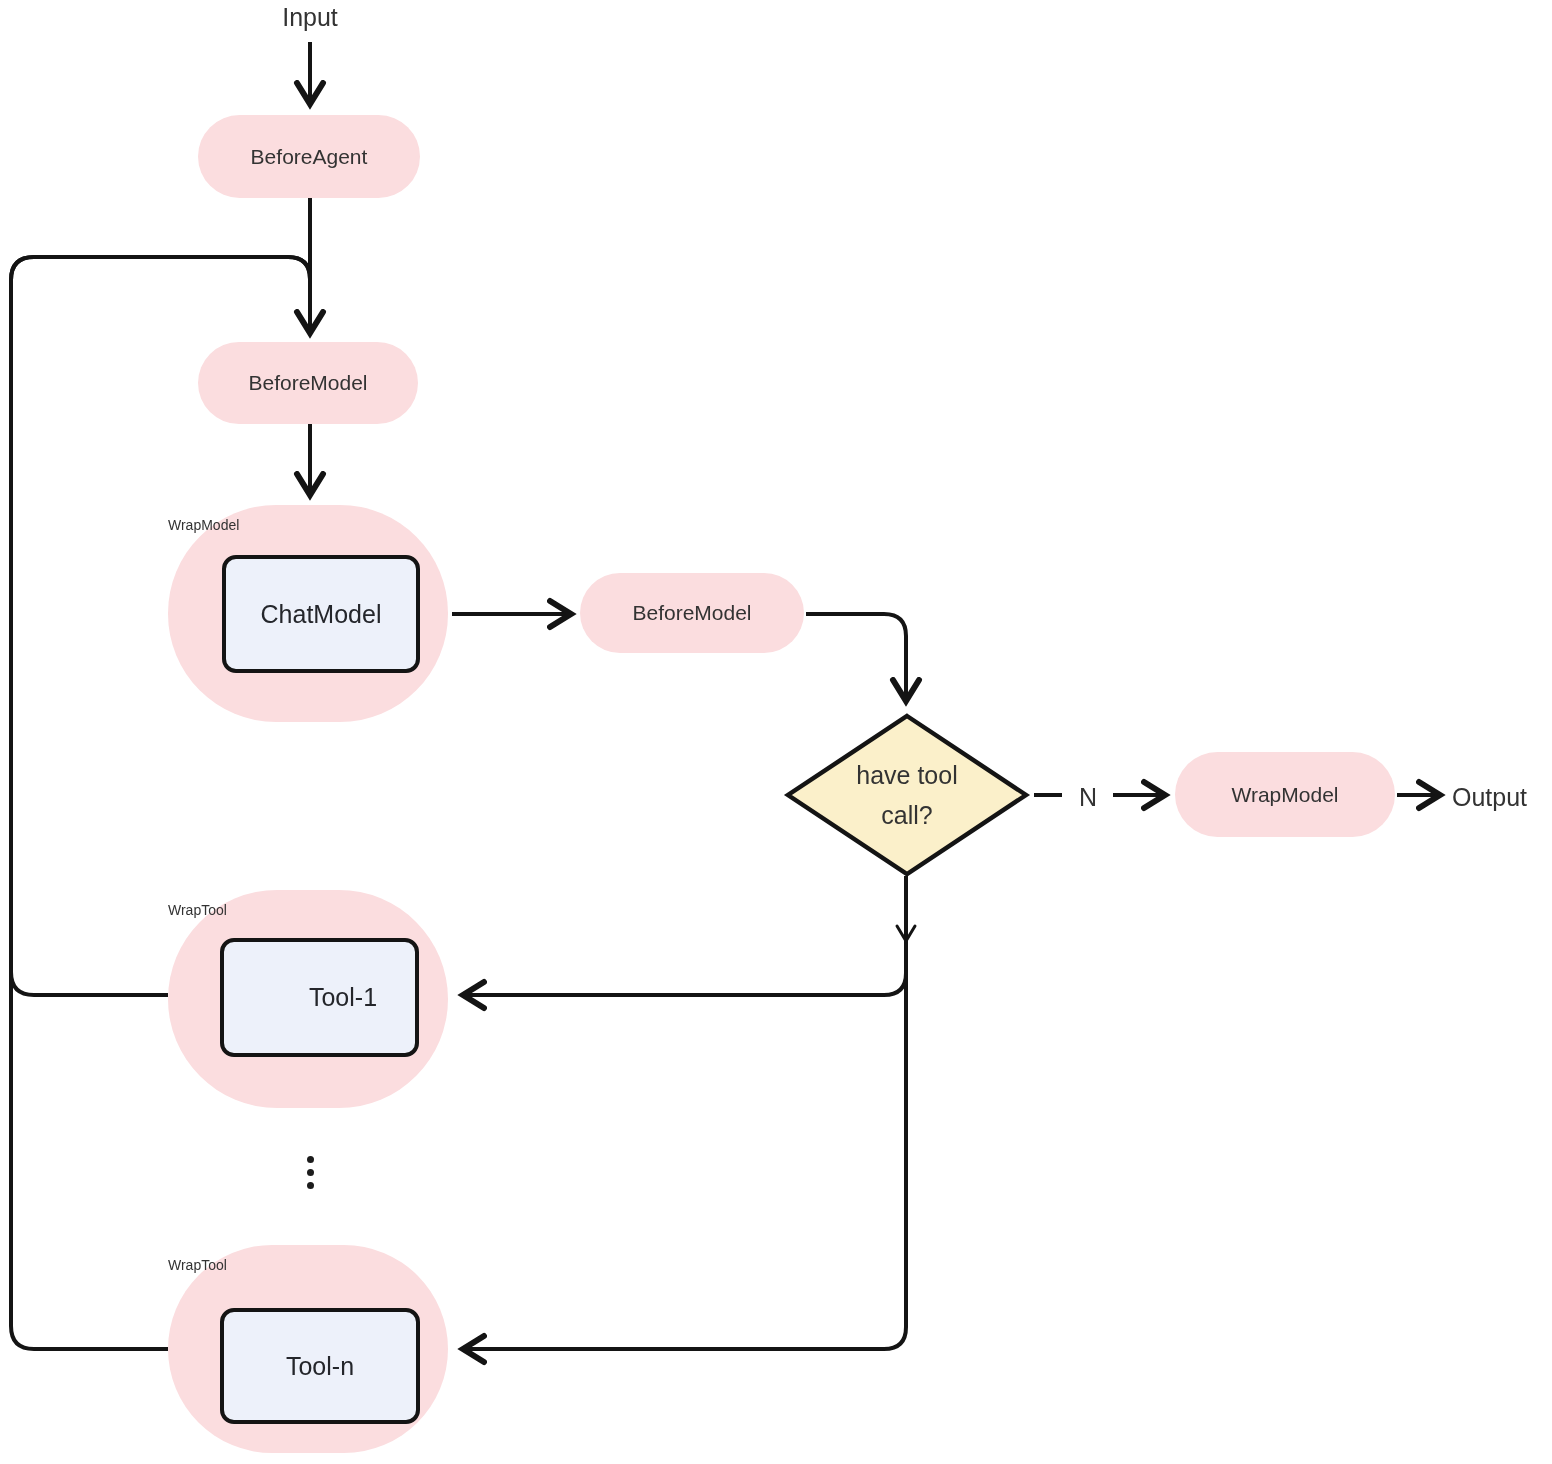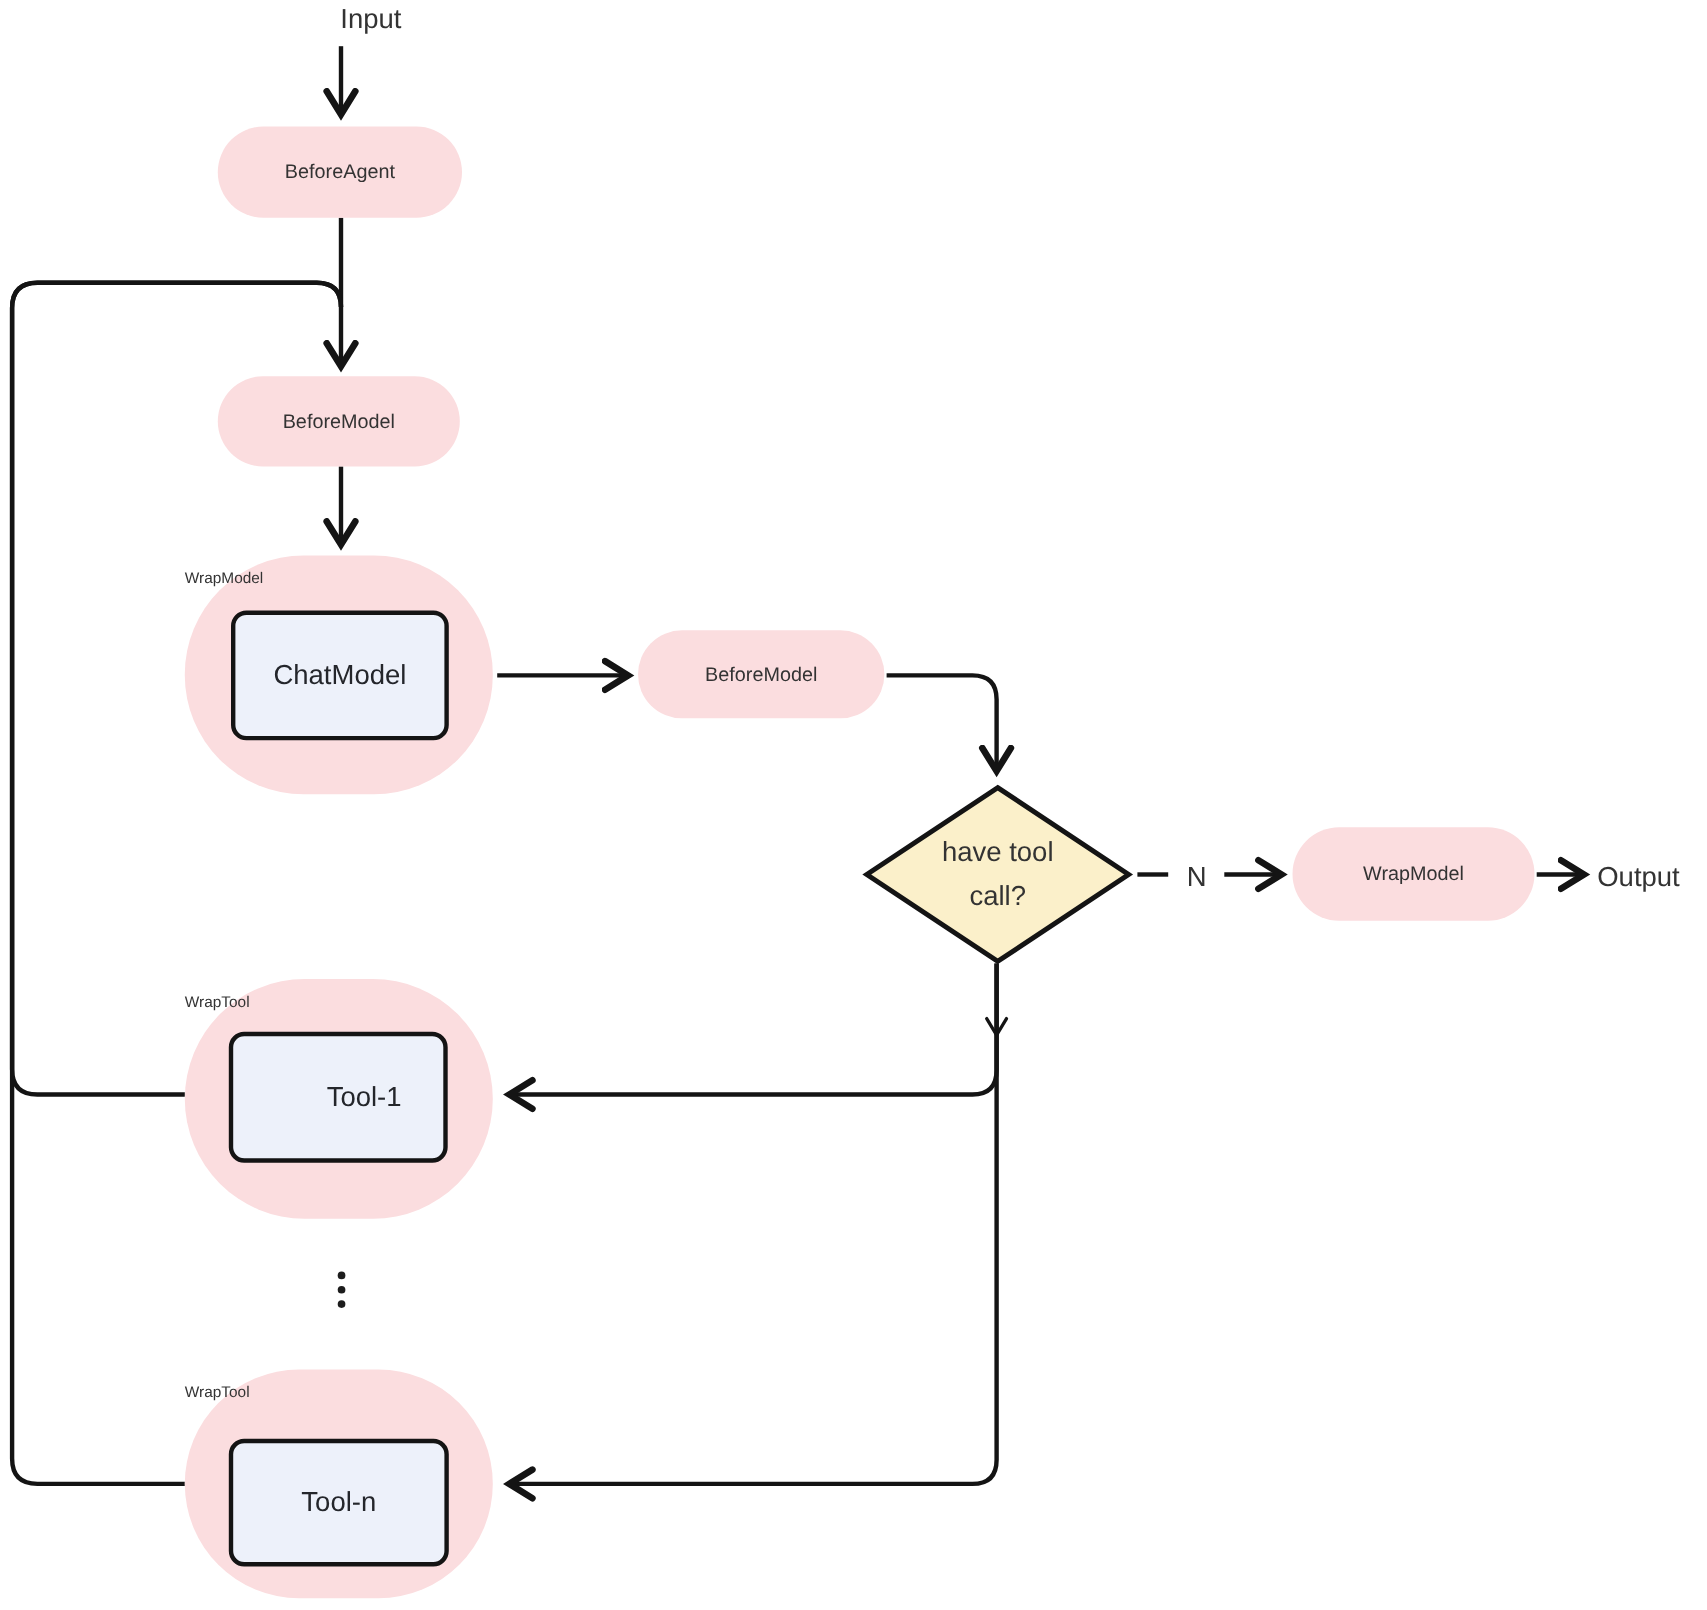--- a/index.html
+++ b/index.html
@@ -15,39 +15,39 @@
     position:absolute;z-index:2;
     color:var(--text-color,#2e2e2e);
     font-size:25px;line-height:1.2;
   }
   .pill{
     position:absolute;z-index:1;
     background:var(--pill-fill,#fbdddf);
     border-radius:999px;
     display:flex;align-items:center;justify-content:center;
     color:var(--text-color,#333);
-    font-size:18px;
+    font-size:21px;
   }
   .blob{
     position:absolute;z-index:1;
     background:var(--pill-fill,#fbdddf);
     border-radius:110px;
   }
   .blob-label{
     position:absolute;top:12px;left:0;width:100%;
     text-align:left;color:var(--text-color,#333);
     font-size:14px;
   }
   .inner-box{
     position:absolute;box-sizing:border-box;
     background:var(--inner-box-fill,#edf1fa);
     border:4.5px solid var(--line-color,#141414);
     border-radius:14px;
     display:flex;align-items:center;justify-content:center;
-    color:#24262b;font-size:25px;
+    color:#24262b;font-size:25px;margin-left:12px;
   }
   .decision-label{
     position:absolute;z-index:2;
     left:832px;top:752px;width:150px;height:86px;
     display:flex;align-items:center;justify-content:center;
     text-align:center;color:var(--text-color,#333);
     font-size:25px;line-height:1.6;
   }
   .dots{
     position:absolute;z-index:1;
@@ -80,21 +80,21 @@
       <path d="M 906,876 L 906,973 Q 906,995 884,995 L 464,995" marker-end="url(#vee)"></path>
       <path d="M 906,876 L 906,1327 Q 906,1349 884,1349 L 464,1349" marker-end="url(#vee)"></path>
       <path d="M 168,995 L 34,995 Q 11,995 11,972 L 11,280 Q 11,257 34,257 L 288,257 Q 310,257 310,279"></path>
       <path d="M 168,1349 L 34,1349 Q 11,1349 11,1326 L 11,280 Q 11,257 34,257 L 288,257 Q 310,257 310,279"></path>
       <polyline points="897,926 906,941 915,926" stroke-width="3" stroke-linecap="round"></polyline>
     </g>
 
     <polygon points="907,716 1026,795 907,874 788,795" fill="#fbf0ca" stroke="#141414" stroke-width="4.5"></polygon>
   </svg>
 
-  <div class="label-text" style="left:255px;top:2px;width:110px;text-align:right;">Input</div>
+  <div class="label-text" style="left:255px;top:2px;width:110px;text-align:center;">Input</div>
   <div class="label-text" style="left:1452px;top:782px;width:110px;">Output</div>
 
   <div class="pill" style="left:198px;top:115px;width:222px;height:83px;">
     <span>BeforeAgent</span>
   </div>
 
   <div class="pill" style="left:198px;top:342px;width:220px;height:82px;">
     <span>BeforeModel</span>
   </div>
 

